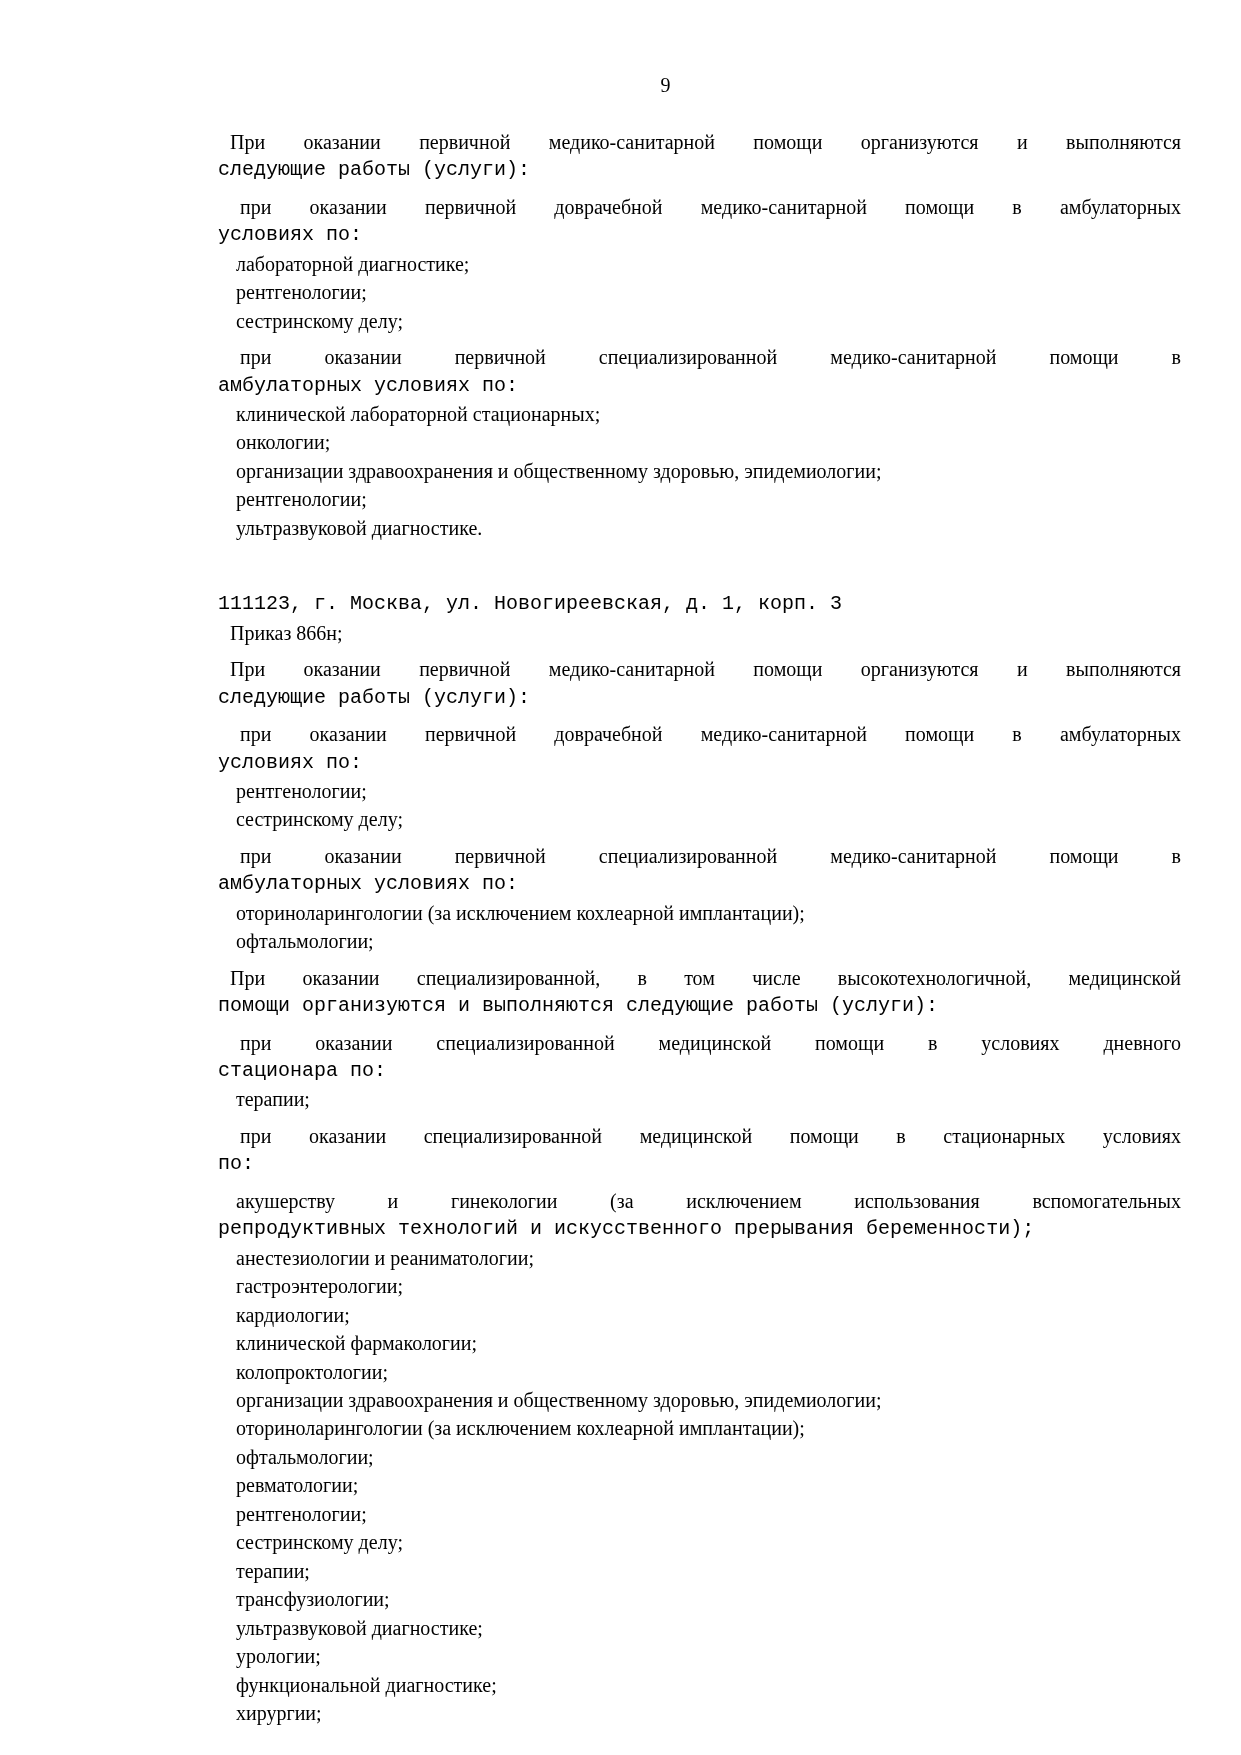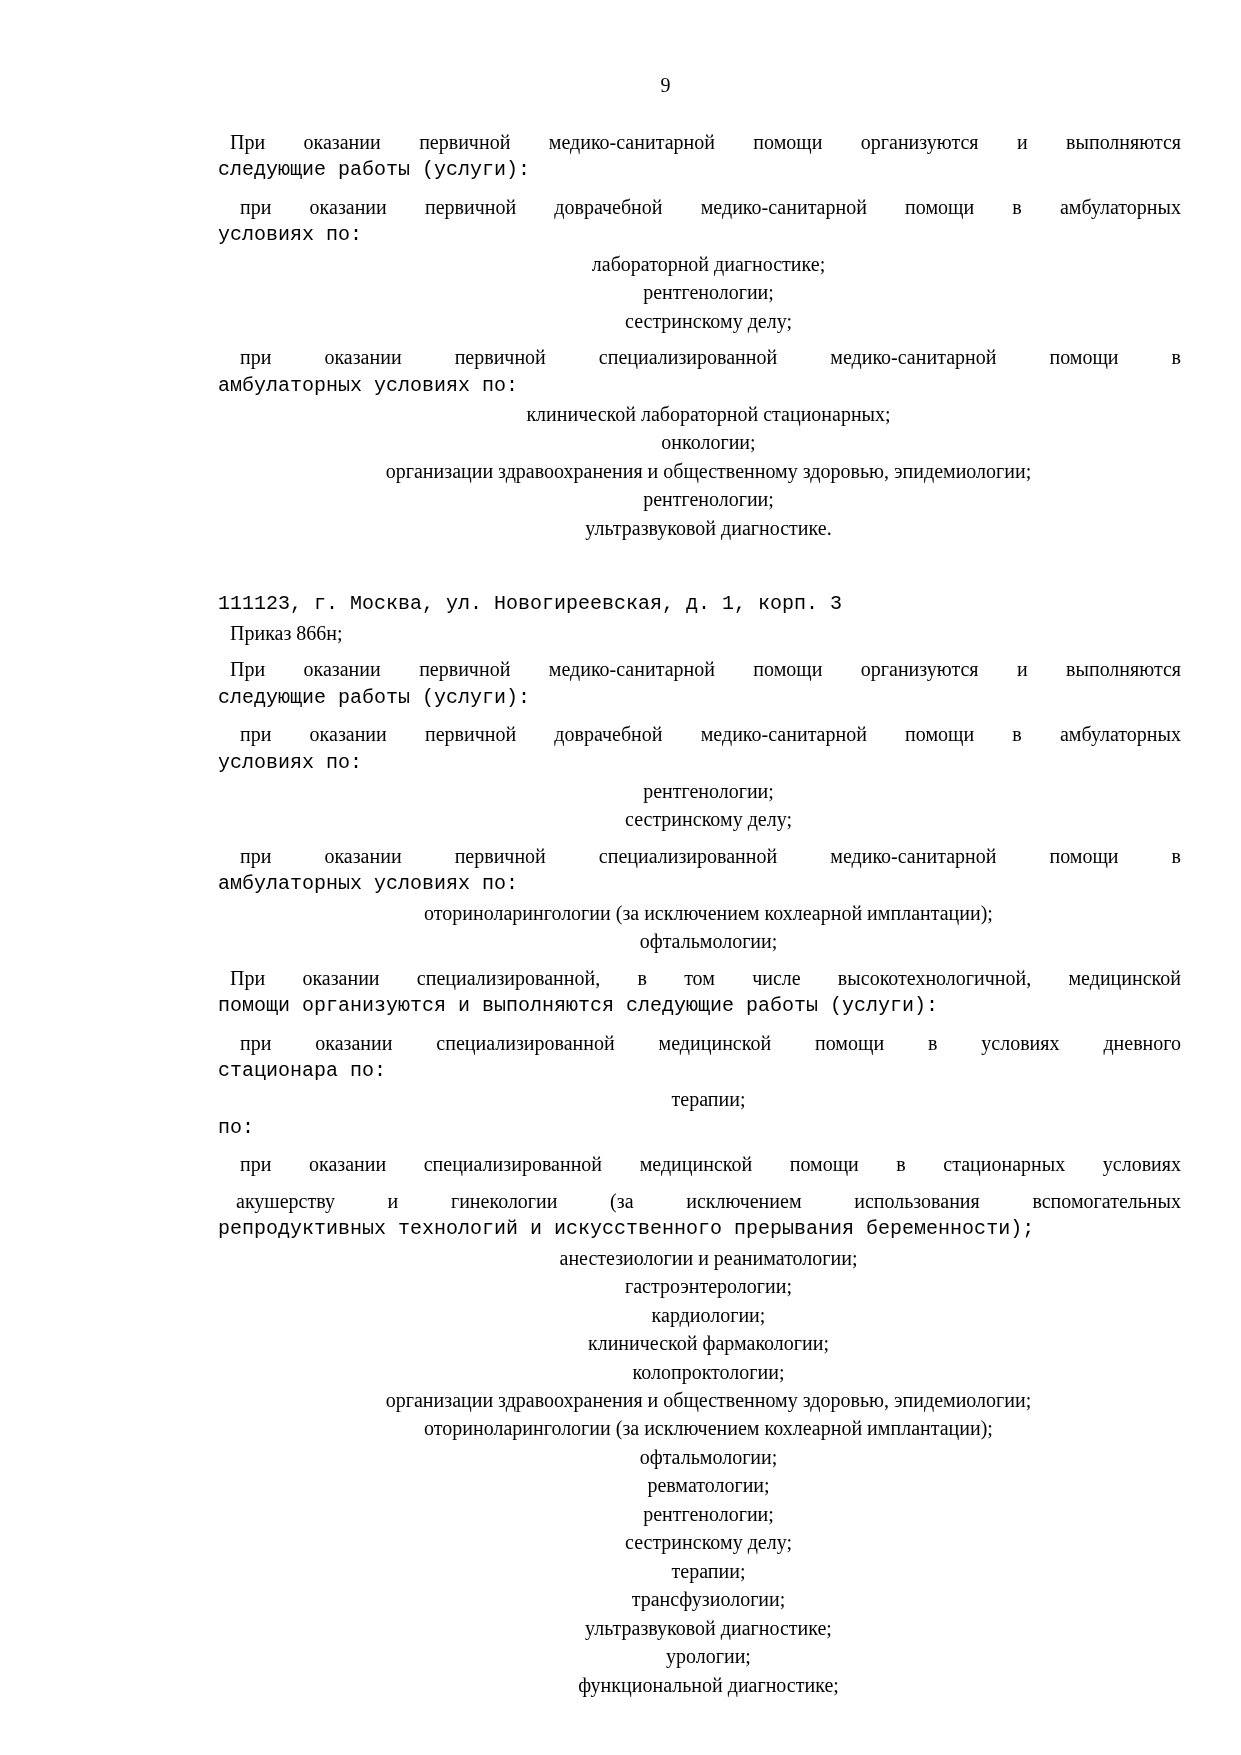--- a/index.html
+++ b/index.html
@@ -34,21 +34,21 @@
     white-space: normal;
   }
   .line.just {
     text-align: justify;
     text-align-last: justify;
     text-justify: inter-word;
     margin-top: 8px;
   }
   .indent-first { padding-left: 12px; }
   .indent-sub   { padding-left: 22px; }
-  .indent-item  { padding-left: 18px; text-align: center; }
+  .indent-item  { padding-left: 18px; }
   .indent-none  { padding-left: 0; font-family: Liberation Mono, monospace; }
   .spacer { height: 24px; }
 </style>
 </head>
 <body>
 
 <div class="page">
   <div class="content">
     <div class="page-number">9</div>
     <div id="document-body">
@@ -78,35 +78,36 @@
         <div class="line indent-item">сестринскому делу;</div>
         <div class="line indent-sub just">при  оказании  первичной  специализированной  медико-санитарной  помощи  в</div>
         <div class="line indent-none">амбулаторных условиях по:</div>
         <div class="line indent-item">оториноларингологии (за исключением кохлеарной имплантации);</div>
         <div class="line indent-item">офтальмологии;</div>
         <div class="line indent-first just">При  оказании  специализированной,  в  том  числе  высокотехнологичной,  медицинской</div>
         <div class="line indent-none">помощи организуются и выполняются следующие работы (услуги):</div>
         <div class="line indent-sub just">при  оказании  специализированной  медицинской  помощи  в  условиях  дневного</div>
         <div class="line indent-none">стационара по:</div>
         <div class="line indent-item">терапии;</div>
+        <div class="line indent-sub just">при  оказании  специализированной  медицинской  помощи  в  стационарных  условиях</div>
         <div class="line indent-none">по:</div>
-        <div class="line indent-sub just">при  оказании  специализированной  медицинской  помощи  в  стационарных  условиях</div>
         <div class="line indent-item just">акушерству  и  гинекологии  (за  исключением  использования  вспомогательных</div>
         <div class="line indent-none">репродуктивных технологий и искусственного прерывания беременности);</div>
         <div class="line indent-item">анестезиологии и реаниматологии;</div>
         <div class="line indent-item">гастроэнтерологии;</div>
         <div class="line indent-item">кардиологии;</div>
         <div class="line indent-item">клинической фармакологии;</div>
         <div class="line indent-item">колопроктологии;</div>
         <div class="line indent-item">организации здравоохранения и общественному здоровью, эпидемиологии;</div>
         <div class="line indent-item">оториноларингологии (за исключением кохлеарной имплантации);</div>
         <div class="line indent-item">офтальмологии;</div>
         <div class="line indent-item">ревматологии;</div>
         <div class="line indent-item">рентгенологии;</div>
         <div class="line indent-item">сестринскому делу;</div>
         <div class="line indent-item">терапии;</div>
         <div class="line indent-item">трансфузиологии;</div>
         <div class="line indent-item">ультразвуковой диагностике;</div>
         <div class="line indent-item">урологии;</div>
         <div class="line indent-item">функциональной диагностике;</div>
+        <div class="line indent-item">хирургии;</div>
       </div>
   </div>
 </div>
 
 </body></html>

